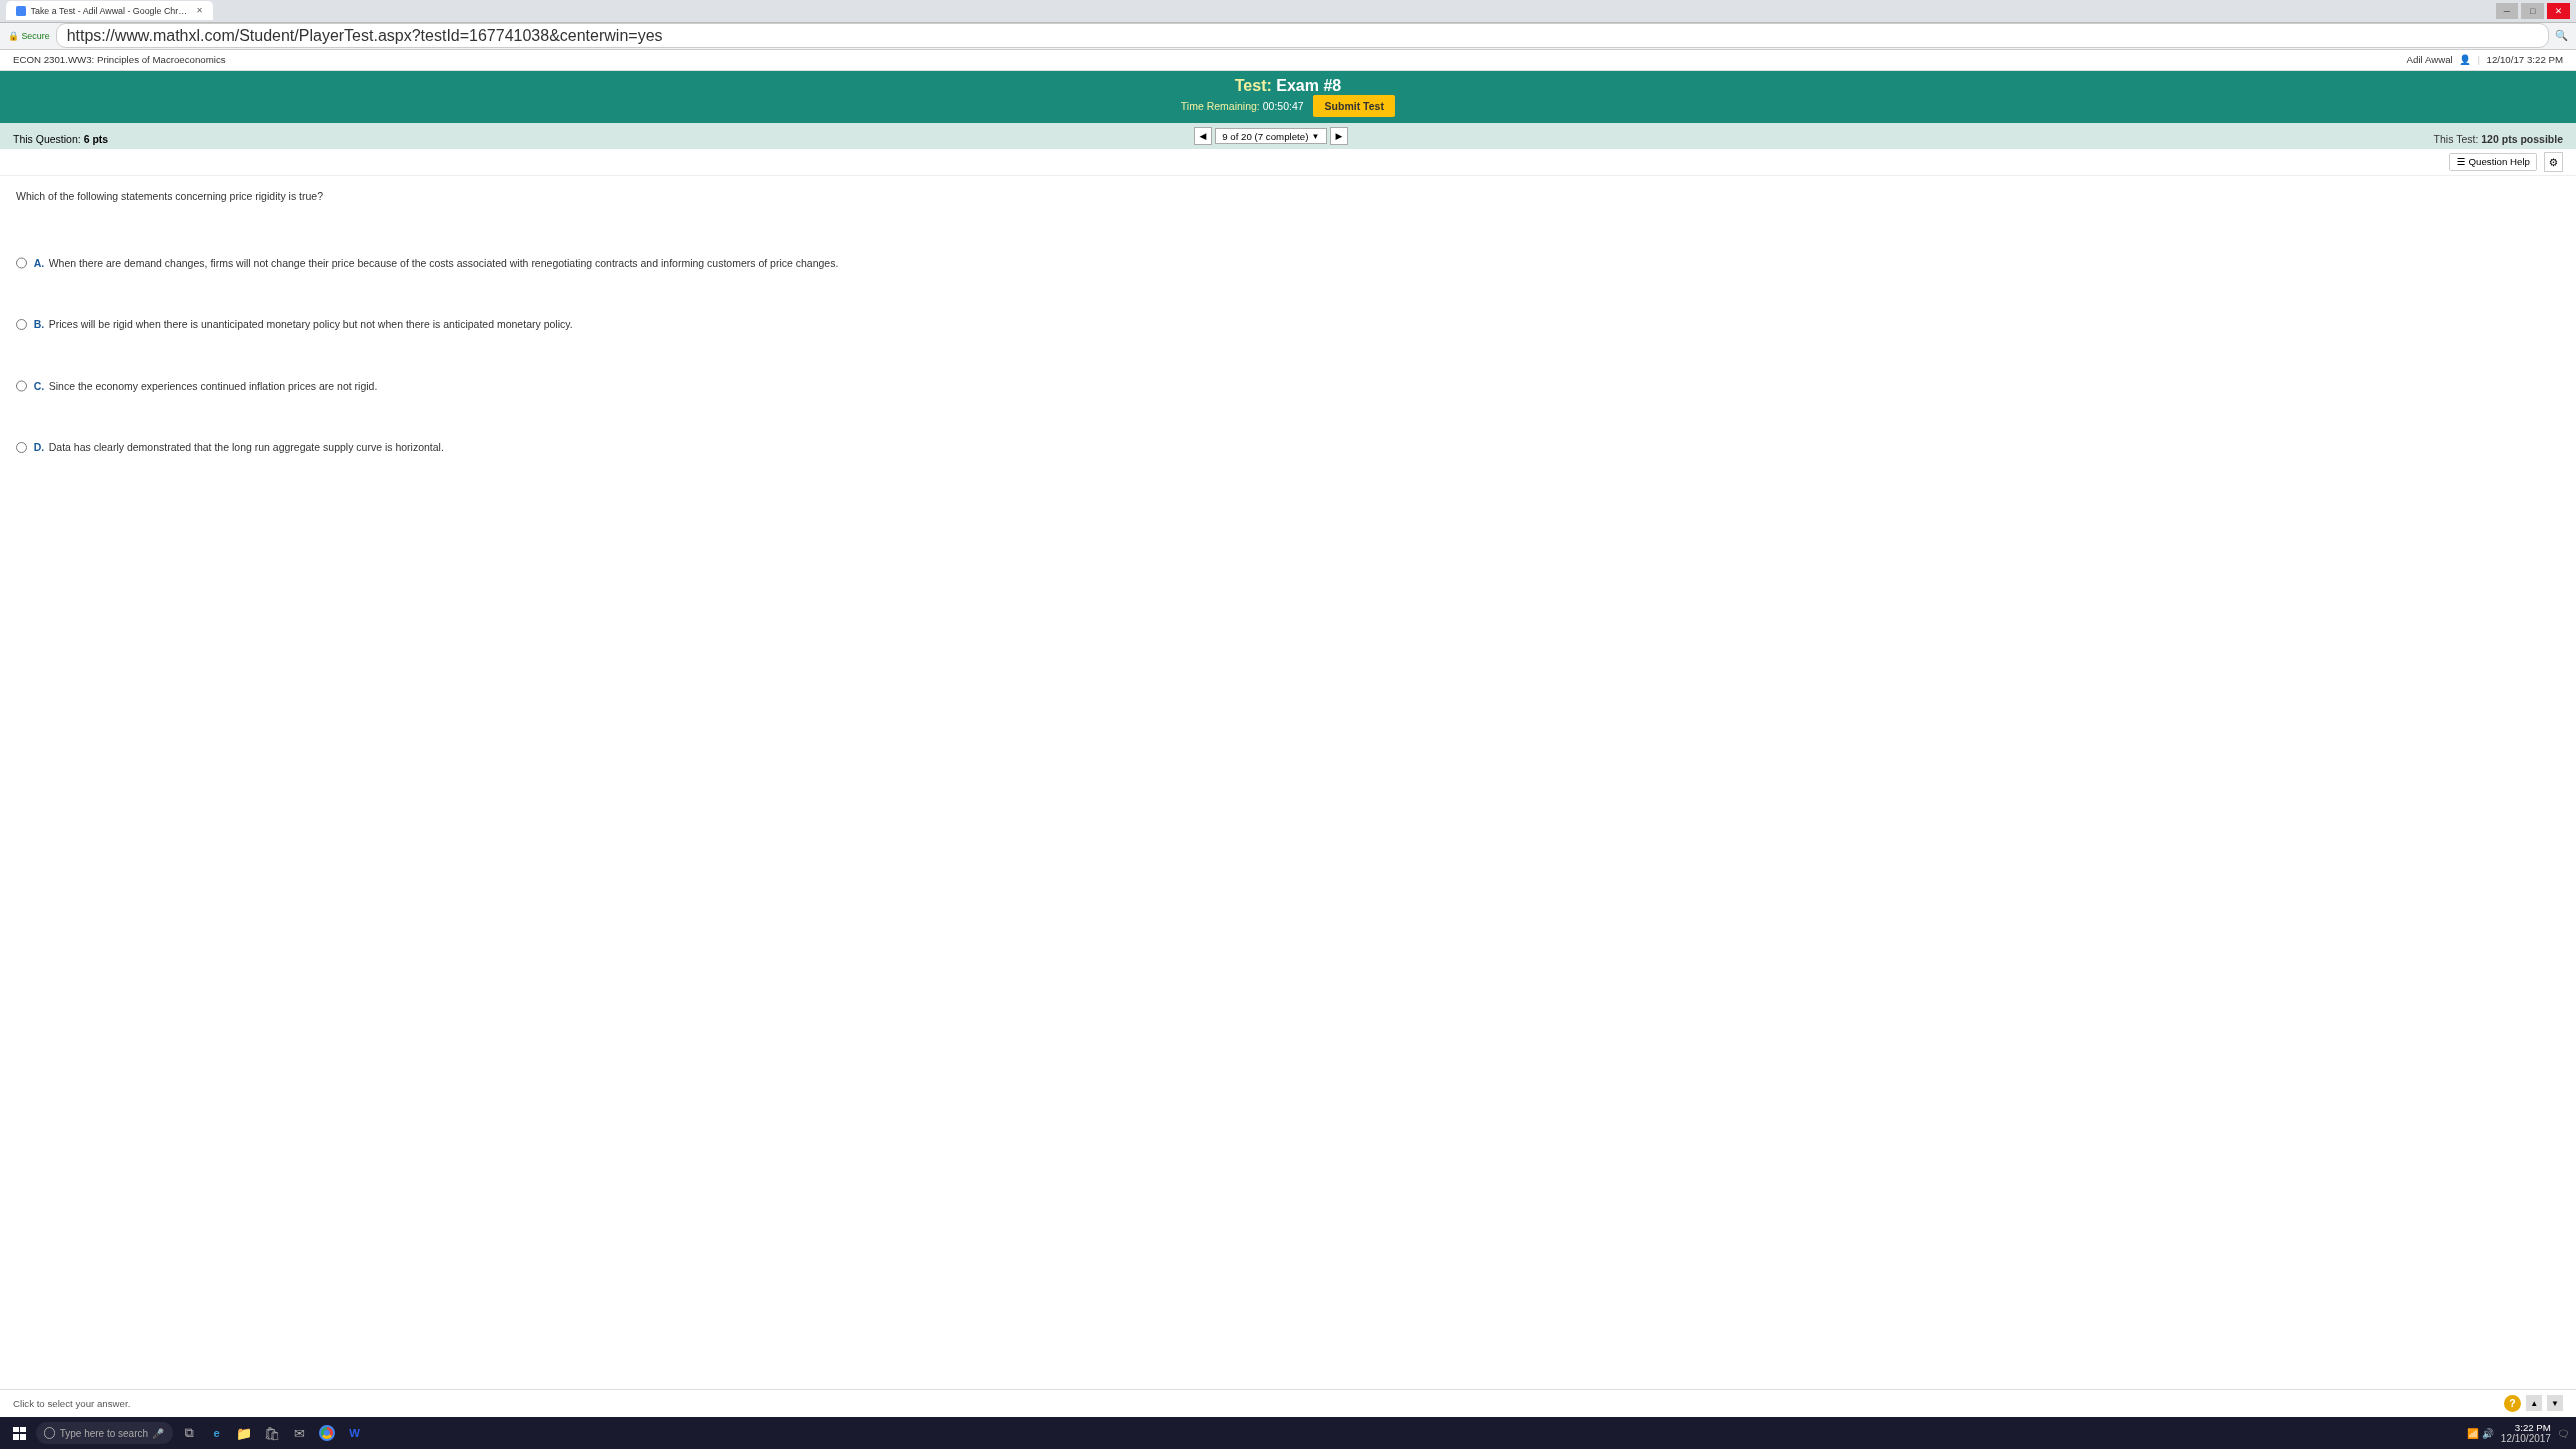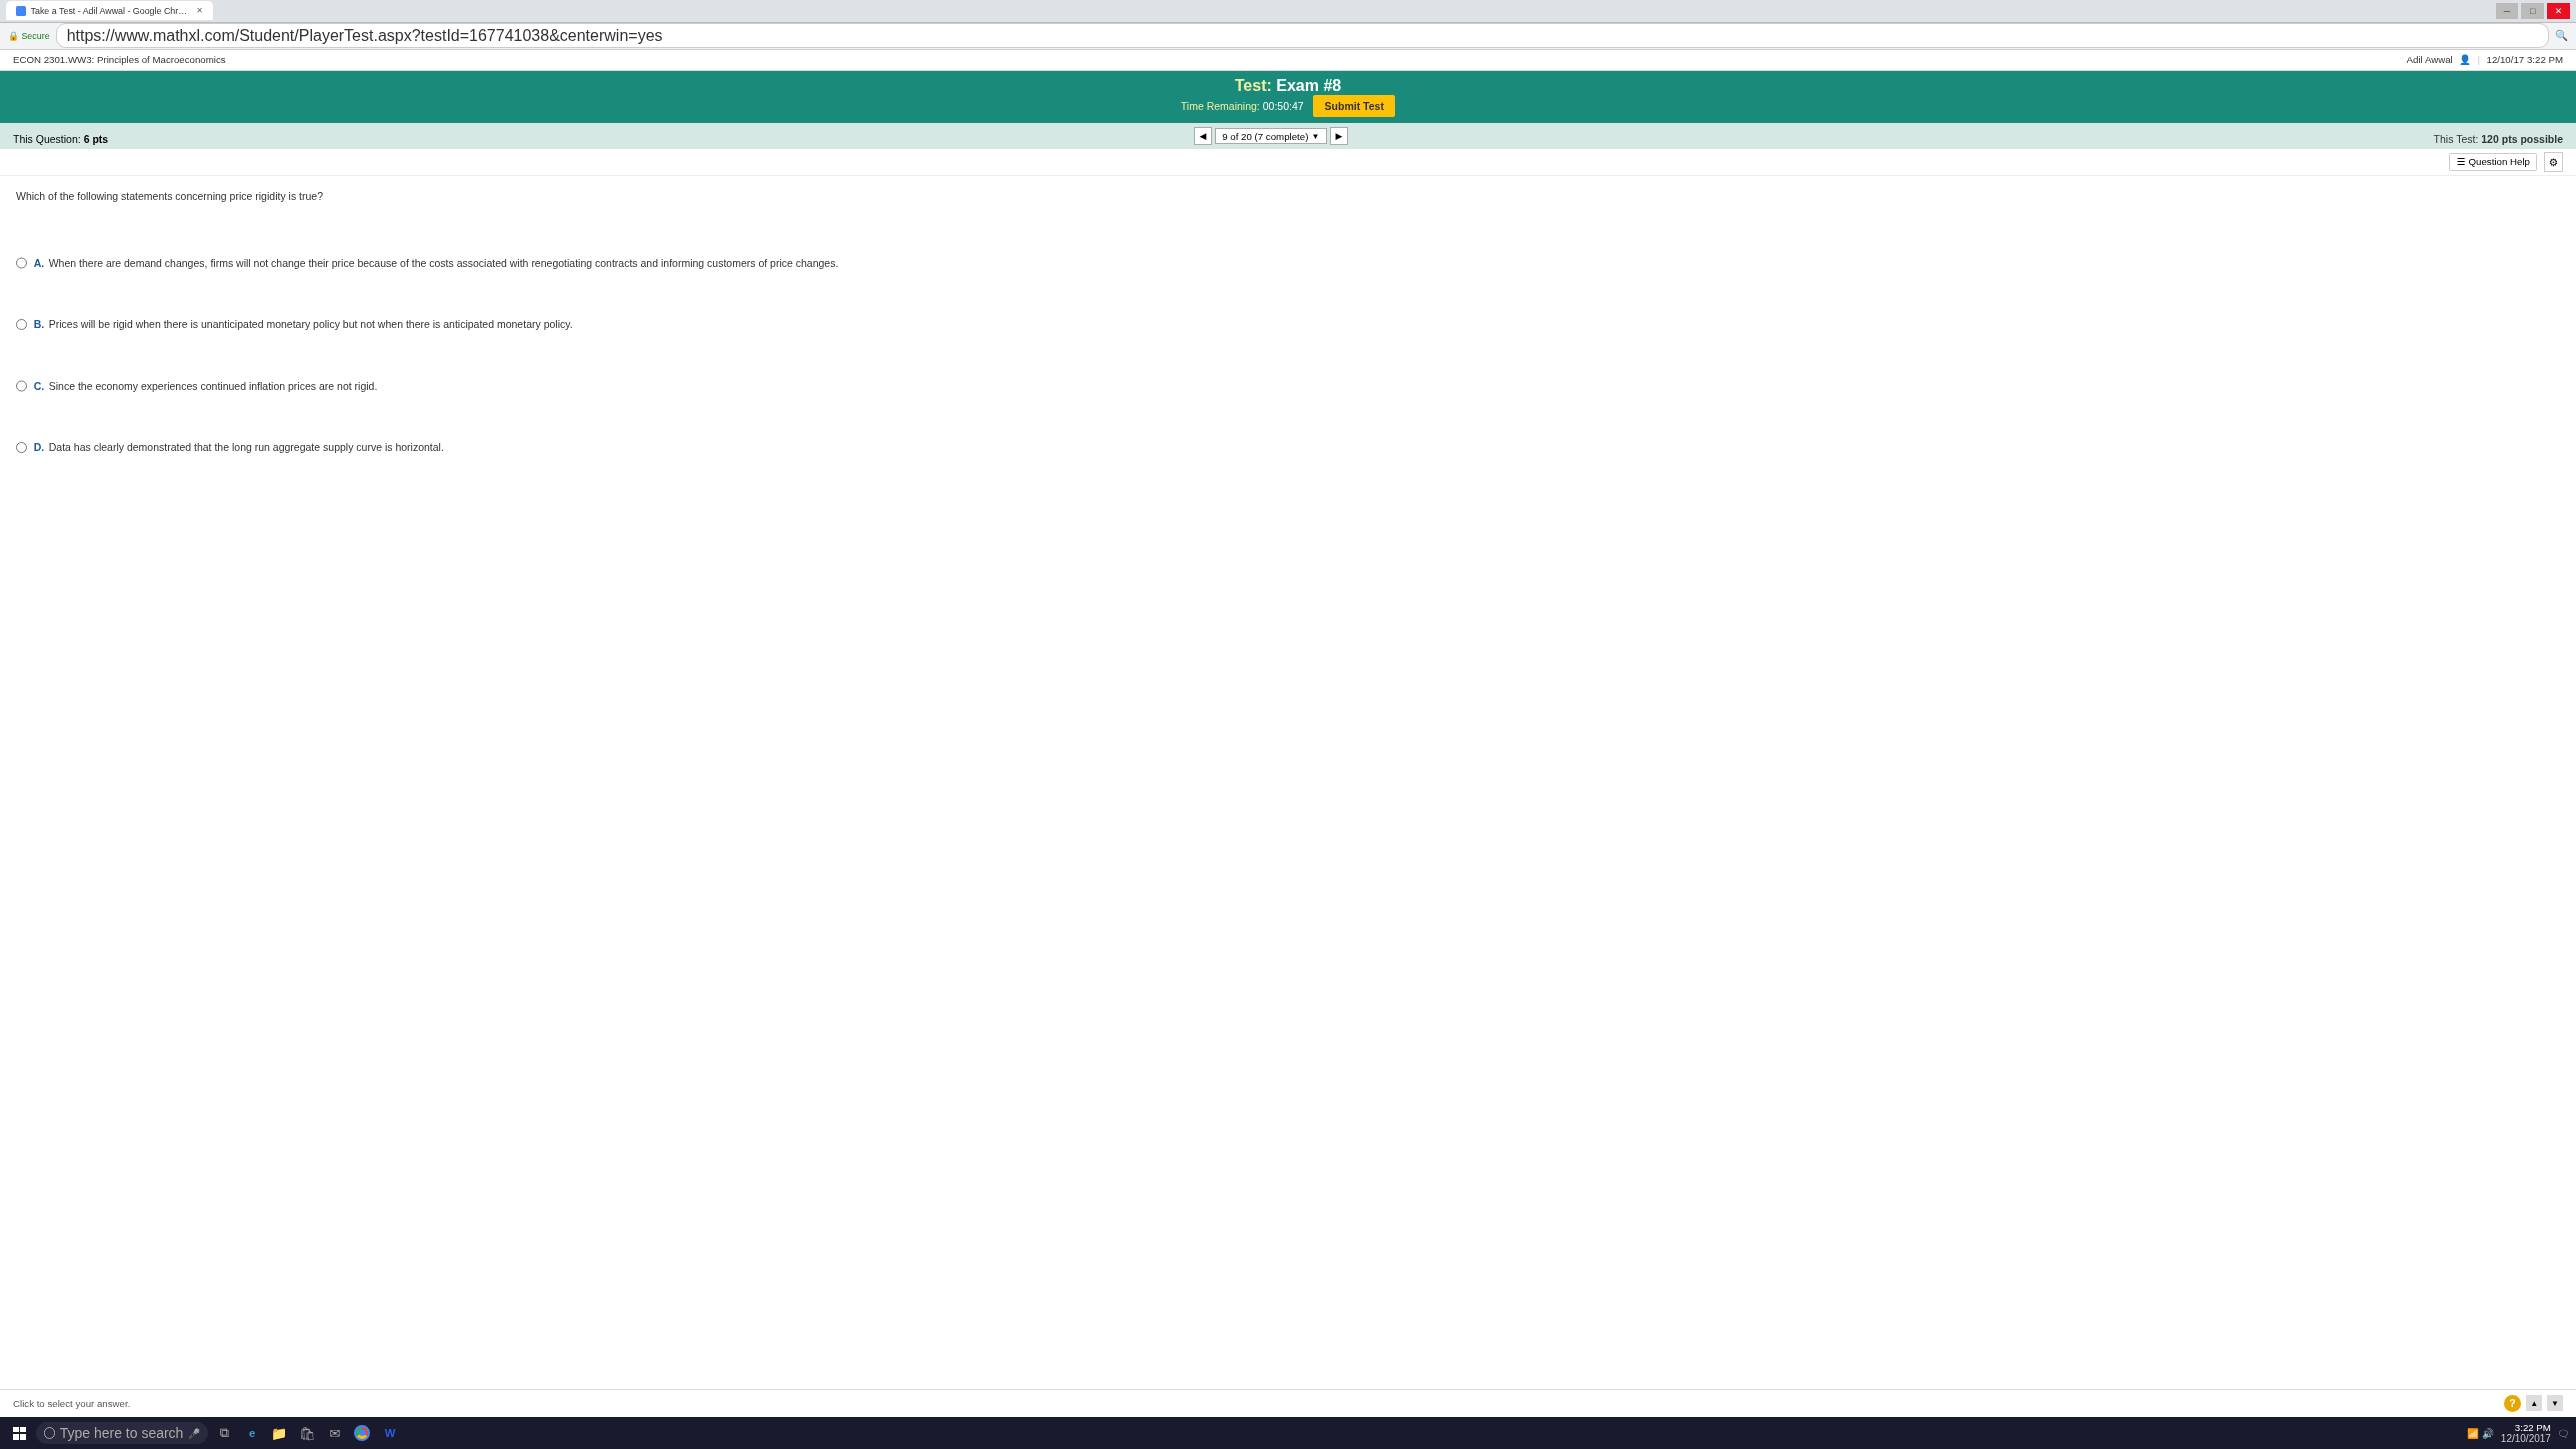--- a/index.html
+++ b/index.html
@@ -280,21 +280,21 @@
       gap: 4.8px;
       min-width: 129px;
     }
     .search-circle {
       width: 11.3px; height: 11.3px;
       border: 1.6px solid #aaa;
       border-radius: 50%;
       flex-shrink: 0;
     }
     .mic-icon { font-size: 9.7px; color: #aaa; margin-left: auto; }
-    .taskbar-search-text { font-size: 14px; color: #aaa; }
+    .taskbar-search-text { font-size: 10px; color: #aaa; }
     .taskbar-icons {
       display: flex; gap: 1.6px; align-items: center;
     }
     .taskbar-app {
       width: 26px; height: 26px;
       border-radius: 3.2px;
       display: flex; align-items: center; justify-content: center;
       cursor: pointer;
       font-size: 13px;
     }

